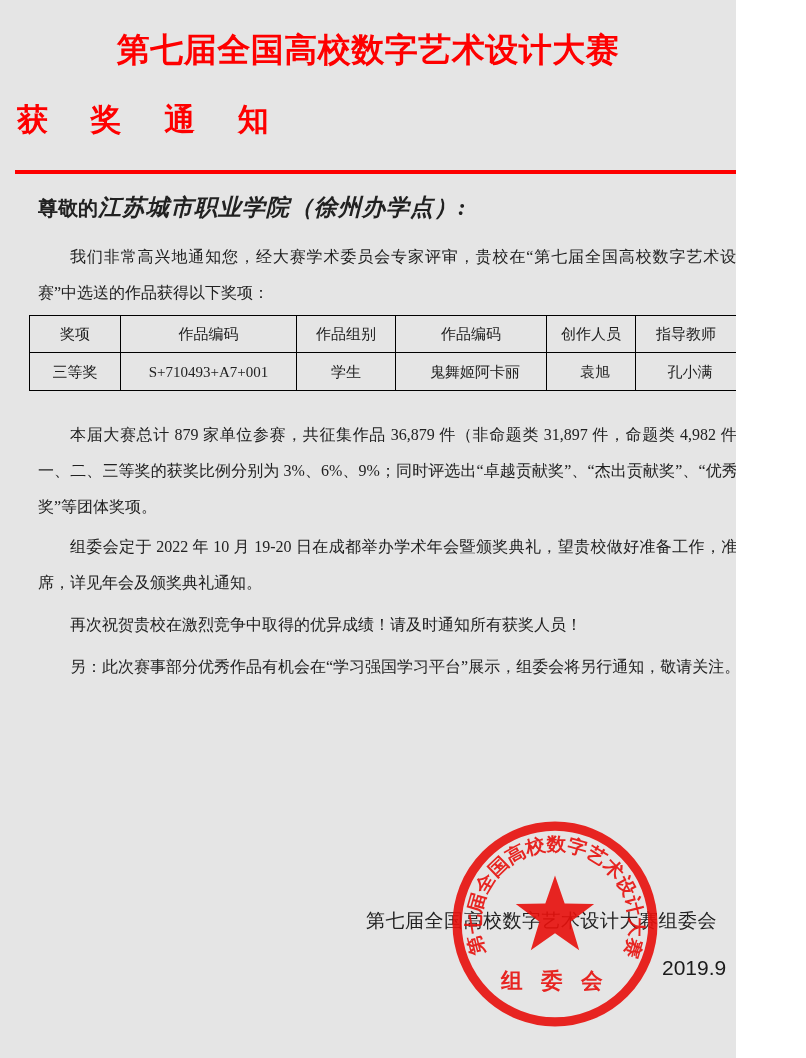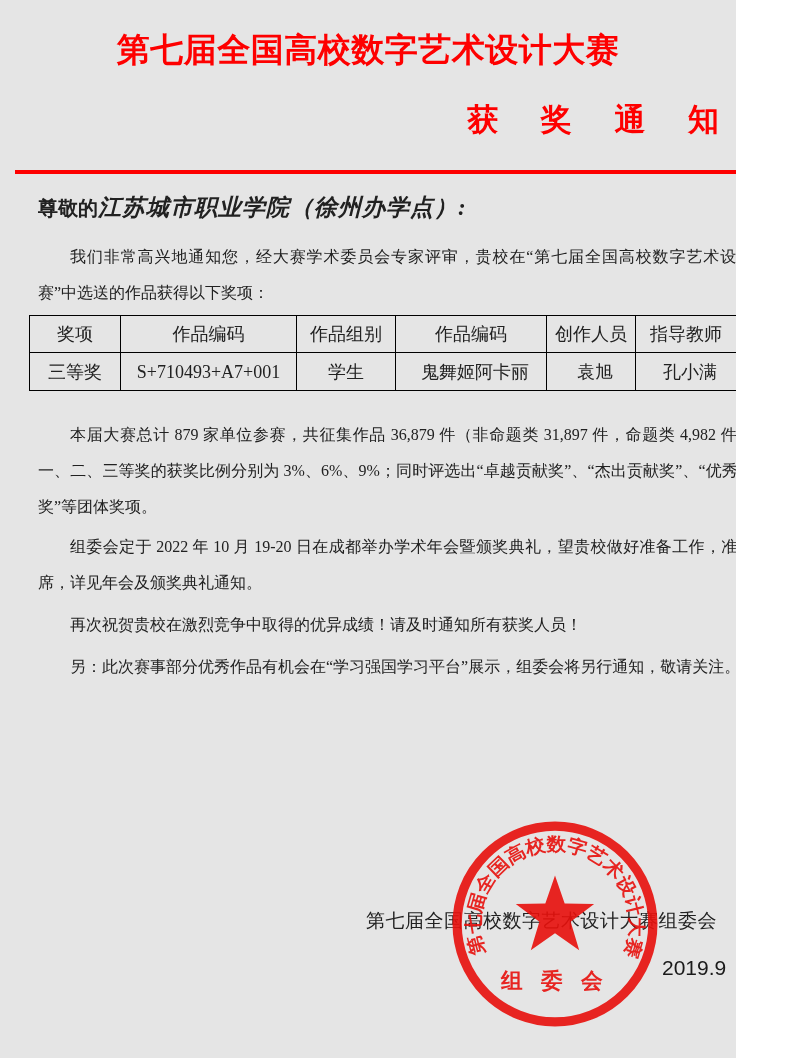--- a/index.html
+++ b/index.html
@@ -13,21 +13,21 @@
   }
   .title1{
     position:absolute;top:26px;left:0;width:100%;
     text-align:center;
     font-family:"Liberation Sans","DejaVu Sans",sans-serif;
     font-weight:bold;font-size:33px;line-height:48px;
     color:#fe0000;letter-spacing:0.5px;
   }
   .title2{
     position:absolute;top:98px;left:0;width:100%;
-    text-align:right;
+    text-align:left;
     font-family:"Liberation Sans","DejaVu Sans",sans-serif;
     font-weight:bold;font-size:31px;line-height:44px;
     color:#fe0000;letter-spacing:17px;text-indent:17px;
   }
   .rule{
     position:absolute;top:170px;left:15px;width:753px;height:4px;
     background:#fe0000;
   }
   .content{
     position:absolute;top:190px;left:38px;width:732px;
@@ -44,21 +44,21 @@
   .content p{margin:0;text-indent:2em;text-align:justify;}
   p.p2{margin-top:26px;}
   p.p3{margin-top:4px;}
   p.p4{margin-top:4px;}
   p.p5{margin-top:6px;}
   p.p6{margin-top:6px;}
   table.awards{
     border-collapse:collapse;
     margin:4px 0 0 -9px;
     table-layout:fixed;
-    font-size:18px;
+    font-size:15px;
   }
   table.awards th,table.awards td{
     border:1.5px solid #000000;
     padding:0 4px;
     font-weight:normal;
     overflow:hidden;white-space:nowrap;
   }
   table.awards th{height:31px;text-align:center;}
   table.awards td{height:37px;text-align:center;}
   table.awards td.al{text-align:center;padding-left:12px;}

